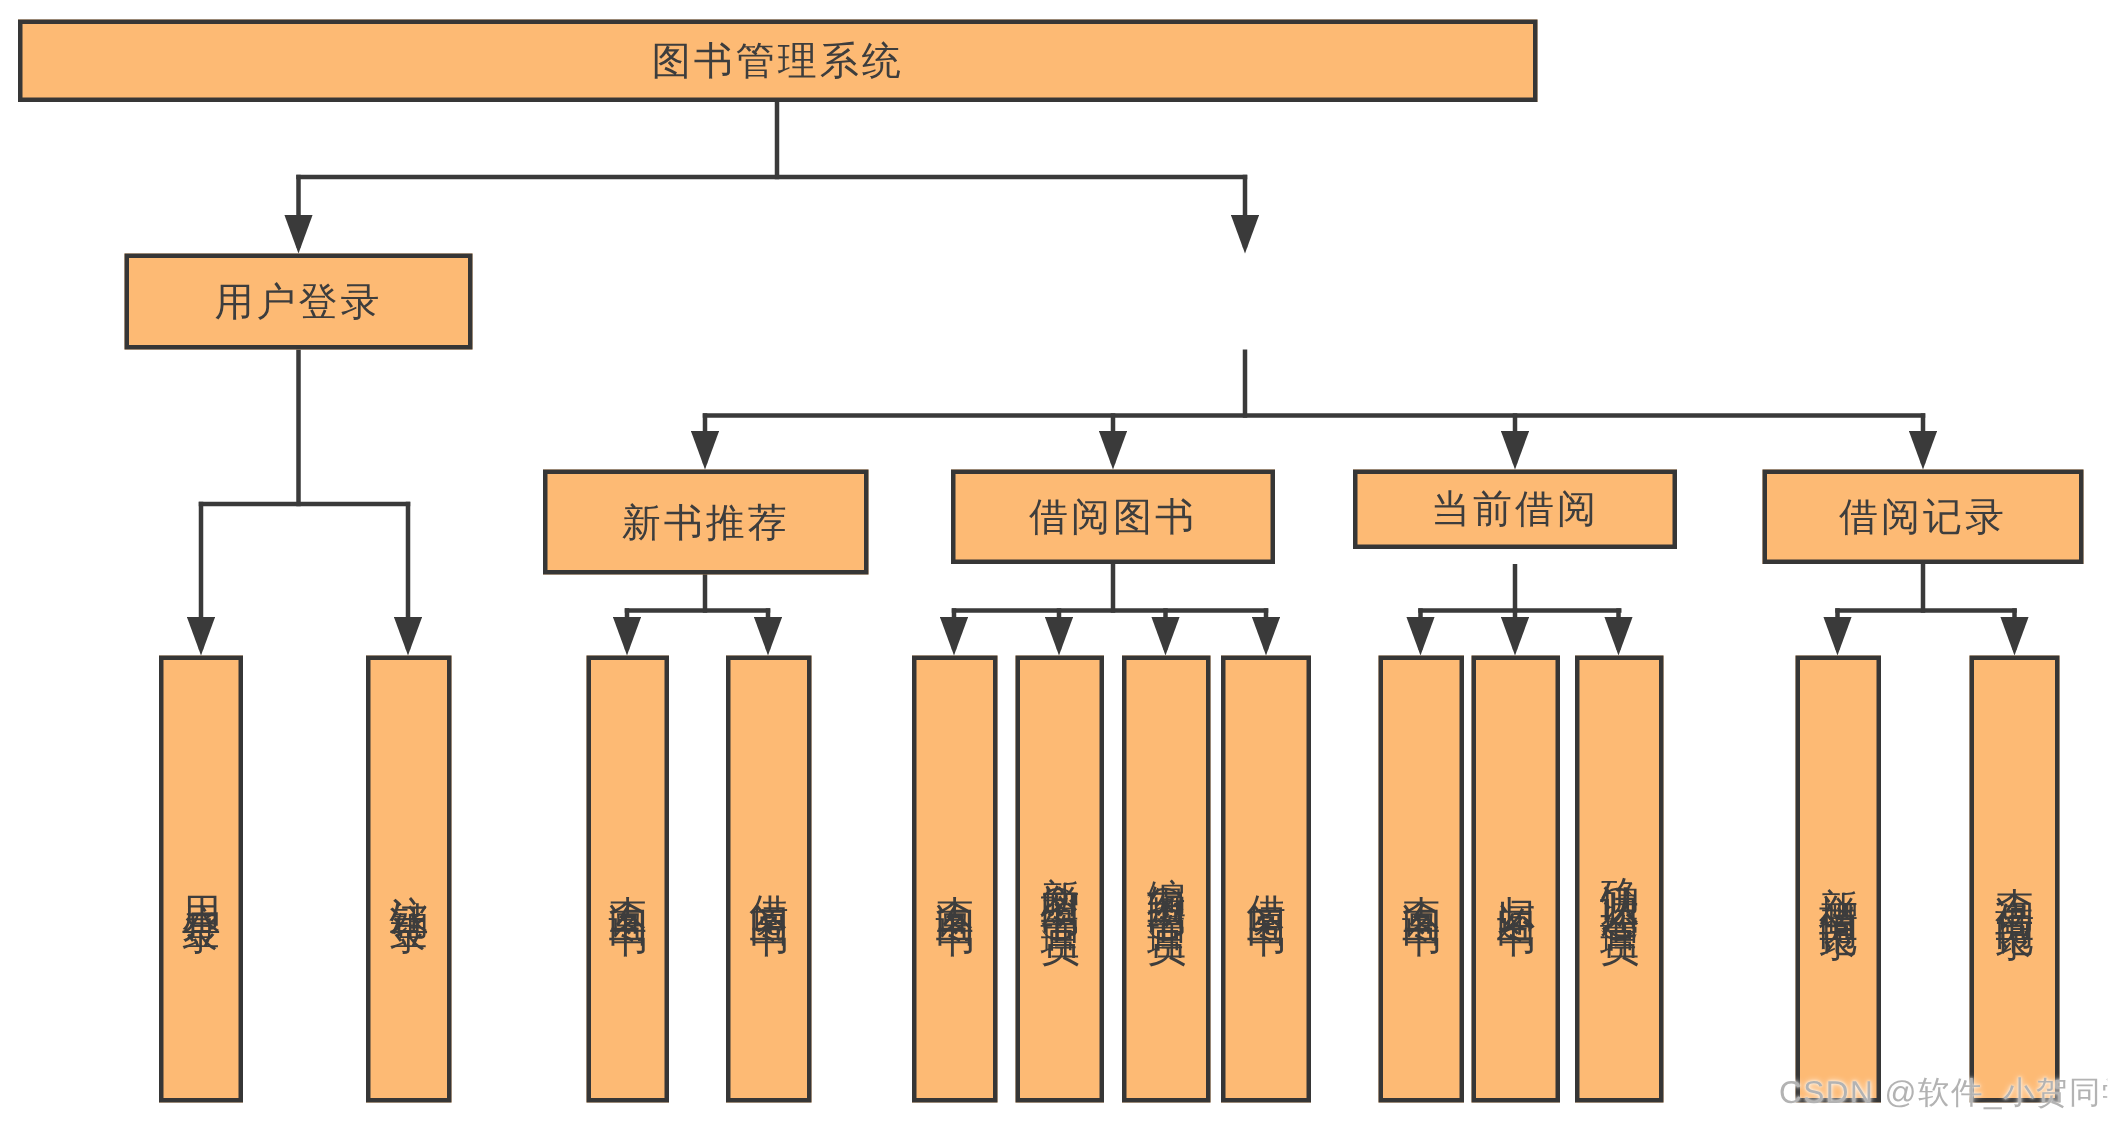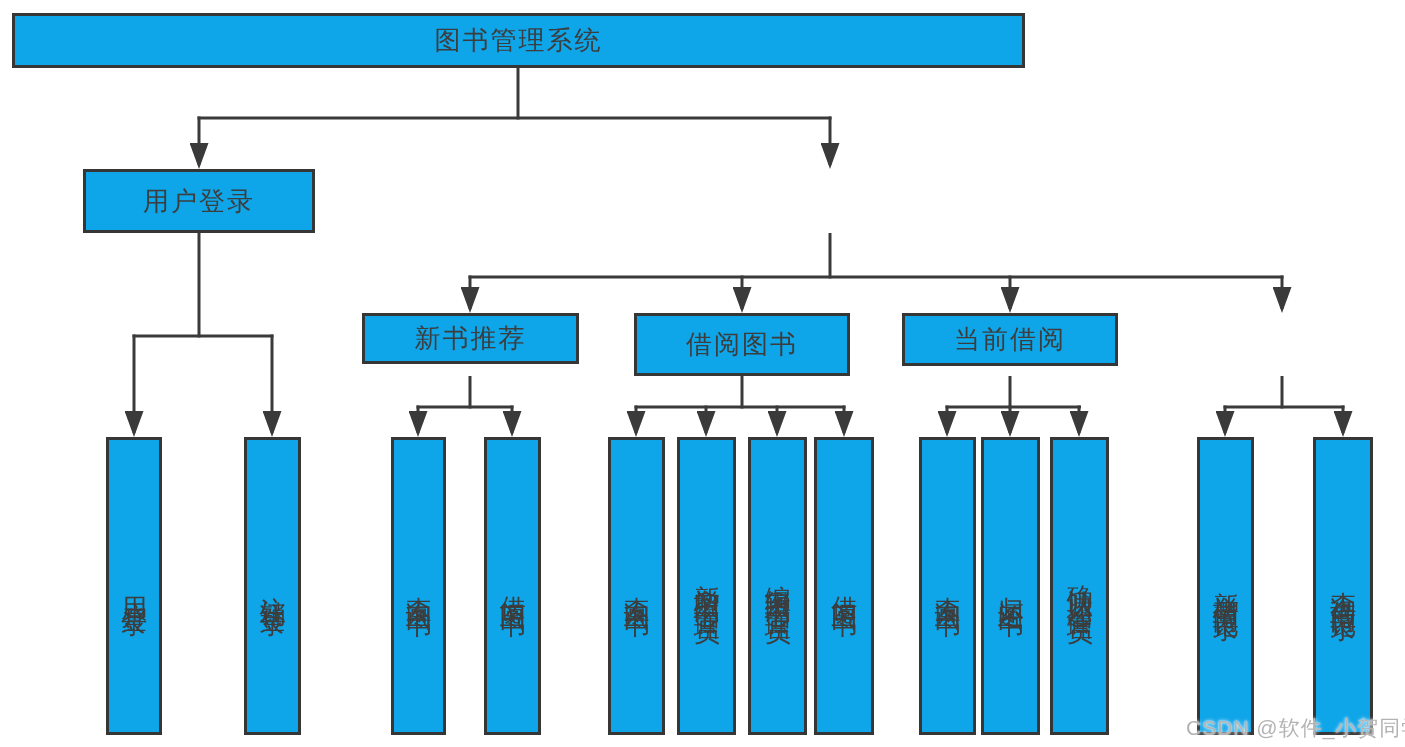--- a/index.html
+++ b/index.html
@@ -7,21 +7,21 @@
     position:relative;width:1405px;height:747px;overflow:hidden;
     background:var(--bg,#fff);
     font-family:"Liberation Sans","DejaVu Sans",sans-serif;
   }
   .wires{position:absolute;left:0;top:0;width:1405px;height:747px;}
   .wires line{stroke:var(--line,#3a3a3a);stroke-width:3;}
   .wires path{fill:var(--line,#3a3a3a);}
   .box{
     position:absolute;box-sizing:border-box;
     border:3px solid var(--border,#363636);
-    background:#0ea5e9;display:flex;align-items:center;justify-content:center;
+    background:#fdba74;display:flex;align-items:center;justify-content:center;
     color:var(--text,#3d3d3d);
   }
   .box.h span{font-size:26px;letter-spacing:2px;white-space:nowrap;}
   .box.v span{
     writing-mode:vertical-rl;text-orientation:mixed;
     font-size:26px;letter-spacing:5px;line-height:1.05;white-space:nowrap;
   }
   .watermark{
     position:absolute;left:1186px;top:714px;
     font-size:21px;letter-spacing:1px;white-space:nowrap;
@@ -83,28 +83,31 @@
   </svg>
 
   <div class="box h" style="left:12px;top:13px;width:1013px;height:55px">
     <span>图书管理系统</span>
   </div>
 
   <div class="box h" style="left:83px;top:169px;width:232px;height:64px">
     <span>用户登录</span>
   </div>
 
-  <div class="box h" style="left:362px;top:313px;width:217px;height:51px">
+  <div class="box h" style="left:362px;top:313px;width:217px;height:70px">
     <span>新书推荐</span>
   </div>
   <div class="box h" style="left:634px;top:313px;width:216px;height:63px">
     <span>借阅图书</span>
   </div>
   <div class="box h" style="left:902px;top:313px;width:216px;height:53px">
     <span>当前借阅</span>
+  </div>
+  <div class="box h" style="left:1175px;top:313px;width:214px;height:63px">
+    <span>借阅记录</span>
   </div>
 
   <div class="box v" style="left:106px;top:437px;width:56px;height:298px">
     <span>用户登录</span>
   </div>
   <div class="box v" style="left:244px;top:437px;width:57px;height:298px">
     <span>注销登录</span>
   </div>
   <div class="box v" style="left:391px;top:437px;width:55px;height:298px">
     <span>查询图书</span>

